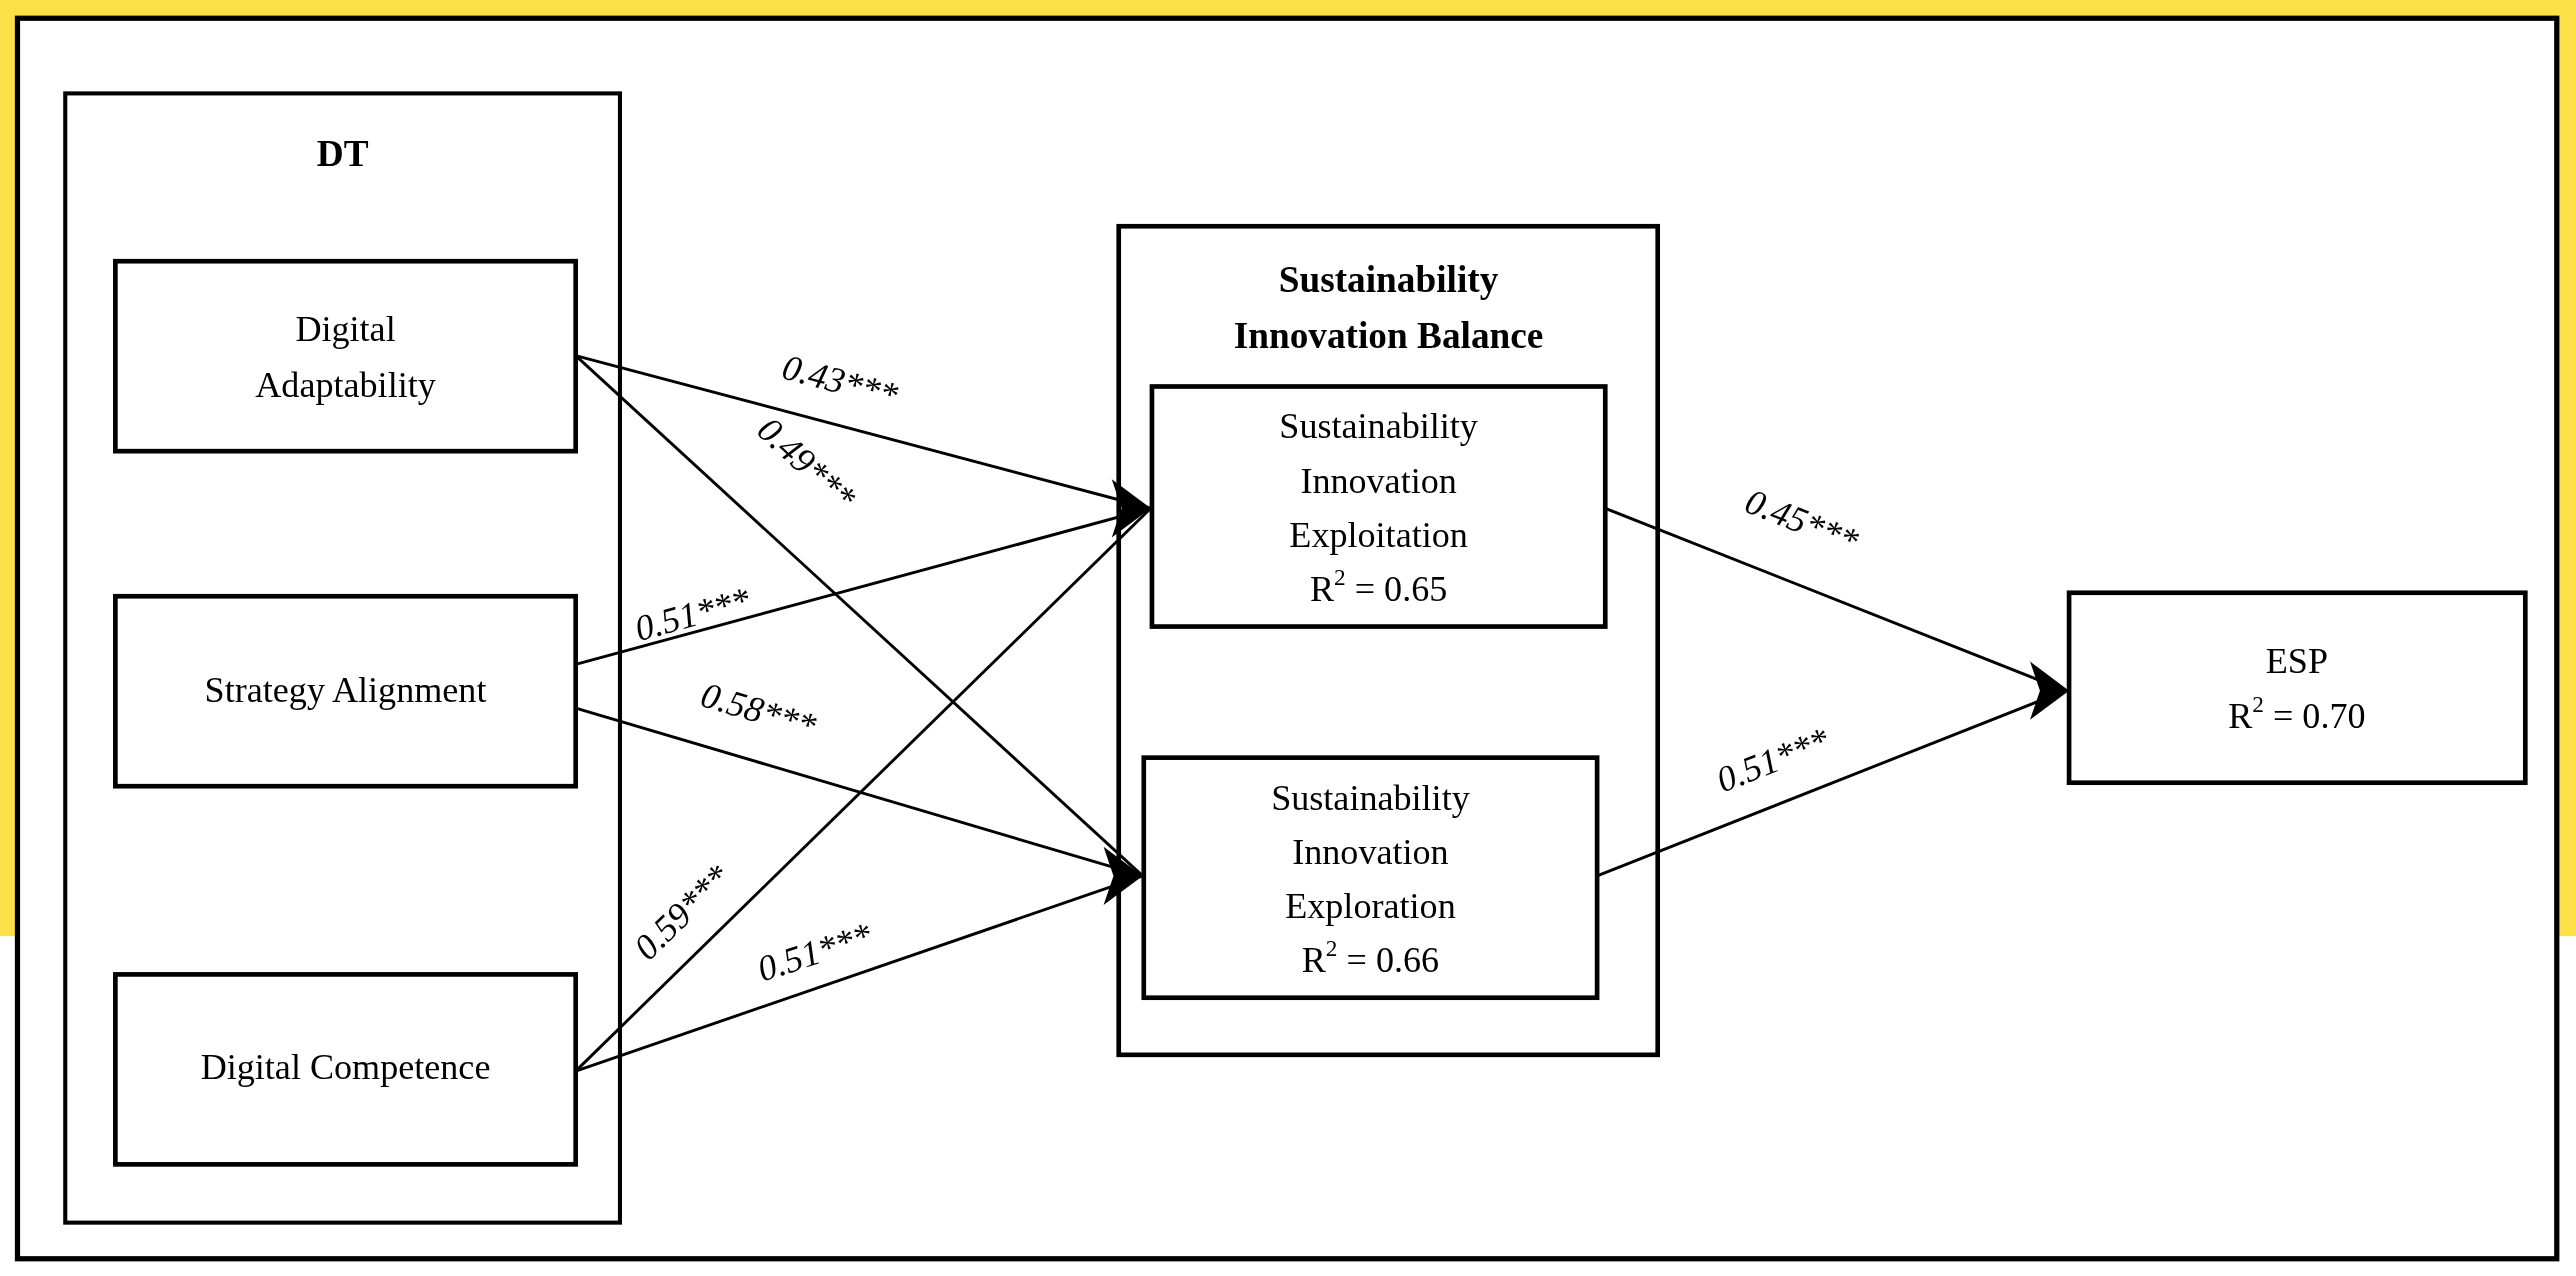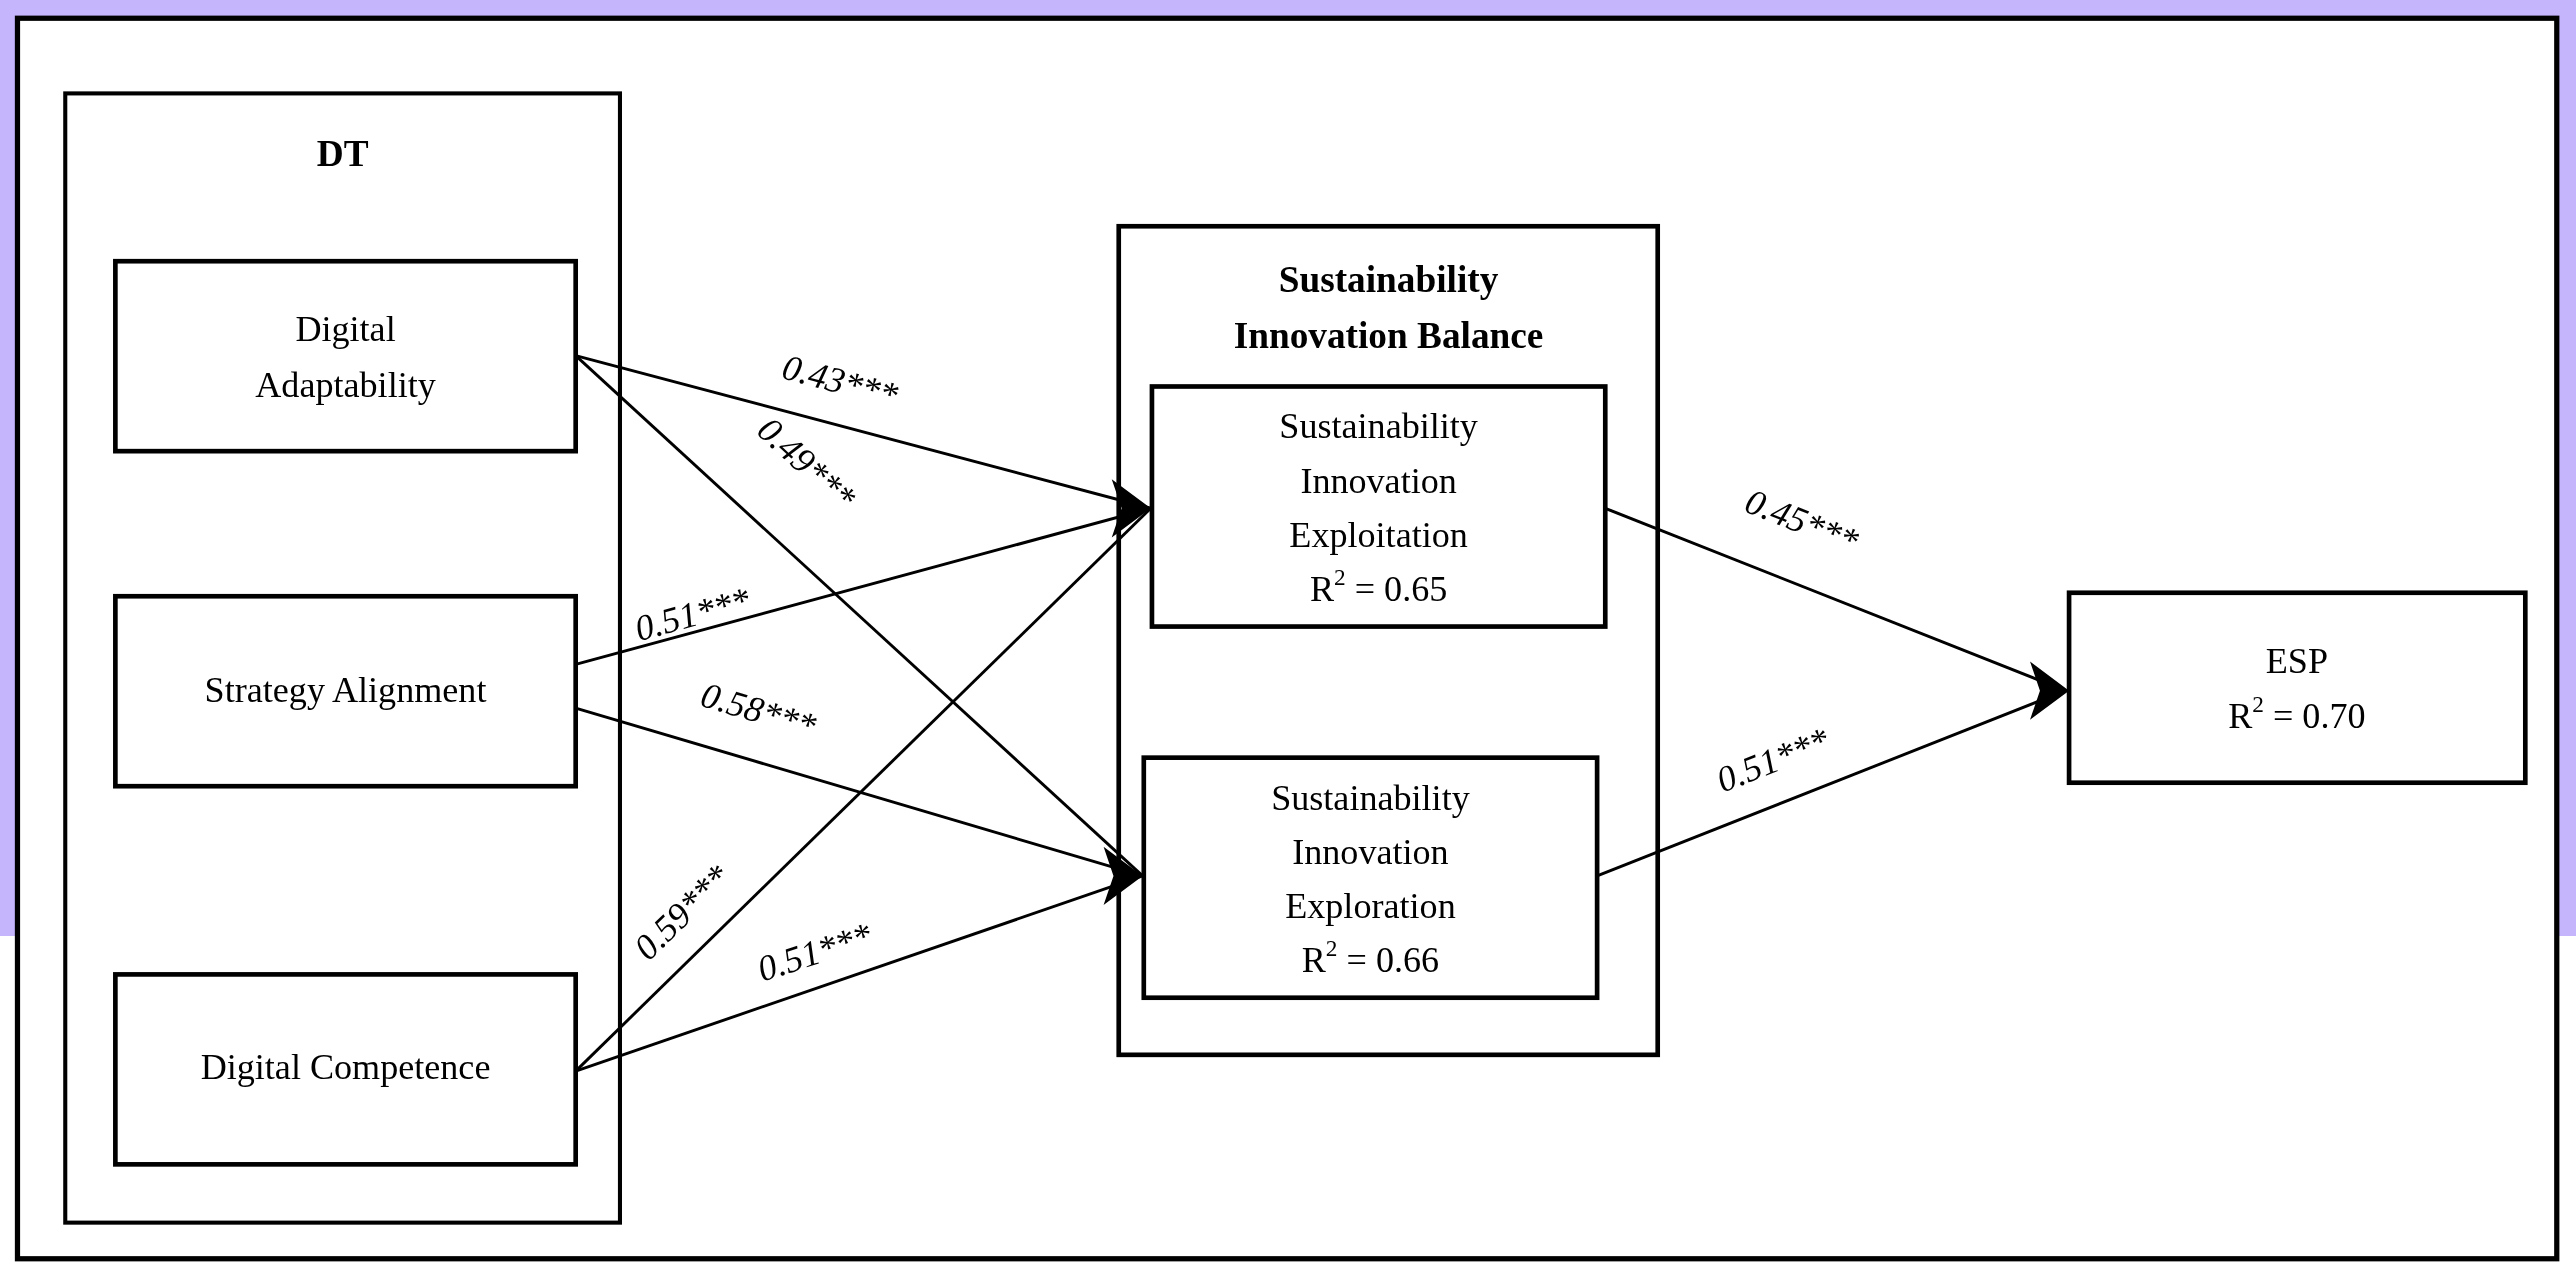--- a/index.html
+++ b/index.html
@@ -10,21 +10,21 @@
   body {
     width: 2576px;
     height: 1277px;
     font-family: "Liberation Serif", "DejaVu Serif", serif;
     overflow: hidden;
   }
   #diagram-root {
     position: relative;
     width: 2576px;
     height: 936px;
-    background: #c4b5fd;
+    background: #fde047;
   }
   svg#model-svg {
     display: block;
     width: 2576px;
     height: 1277px;
   }
   .box-text {
     font-family: "Liberation Serif", "DejaVu Serif", serif;
     fill: #000000;
     text-anchor: middle;

